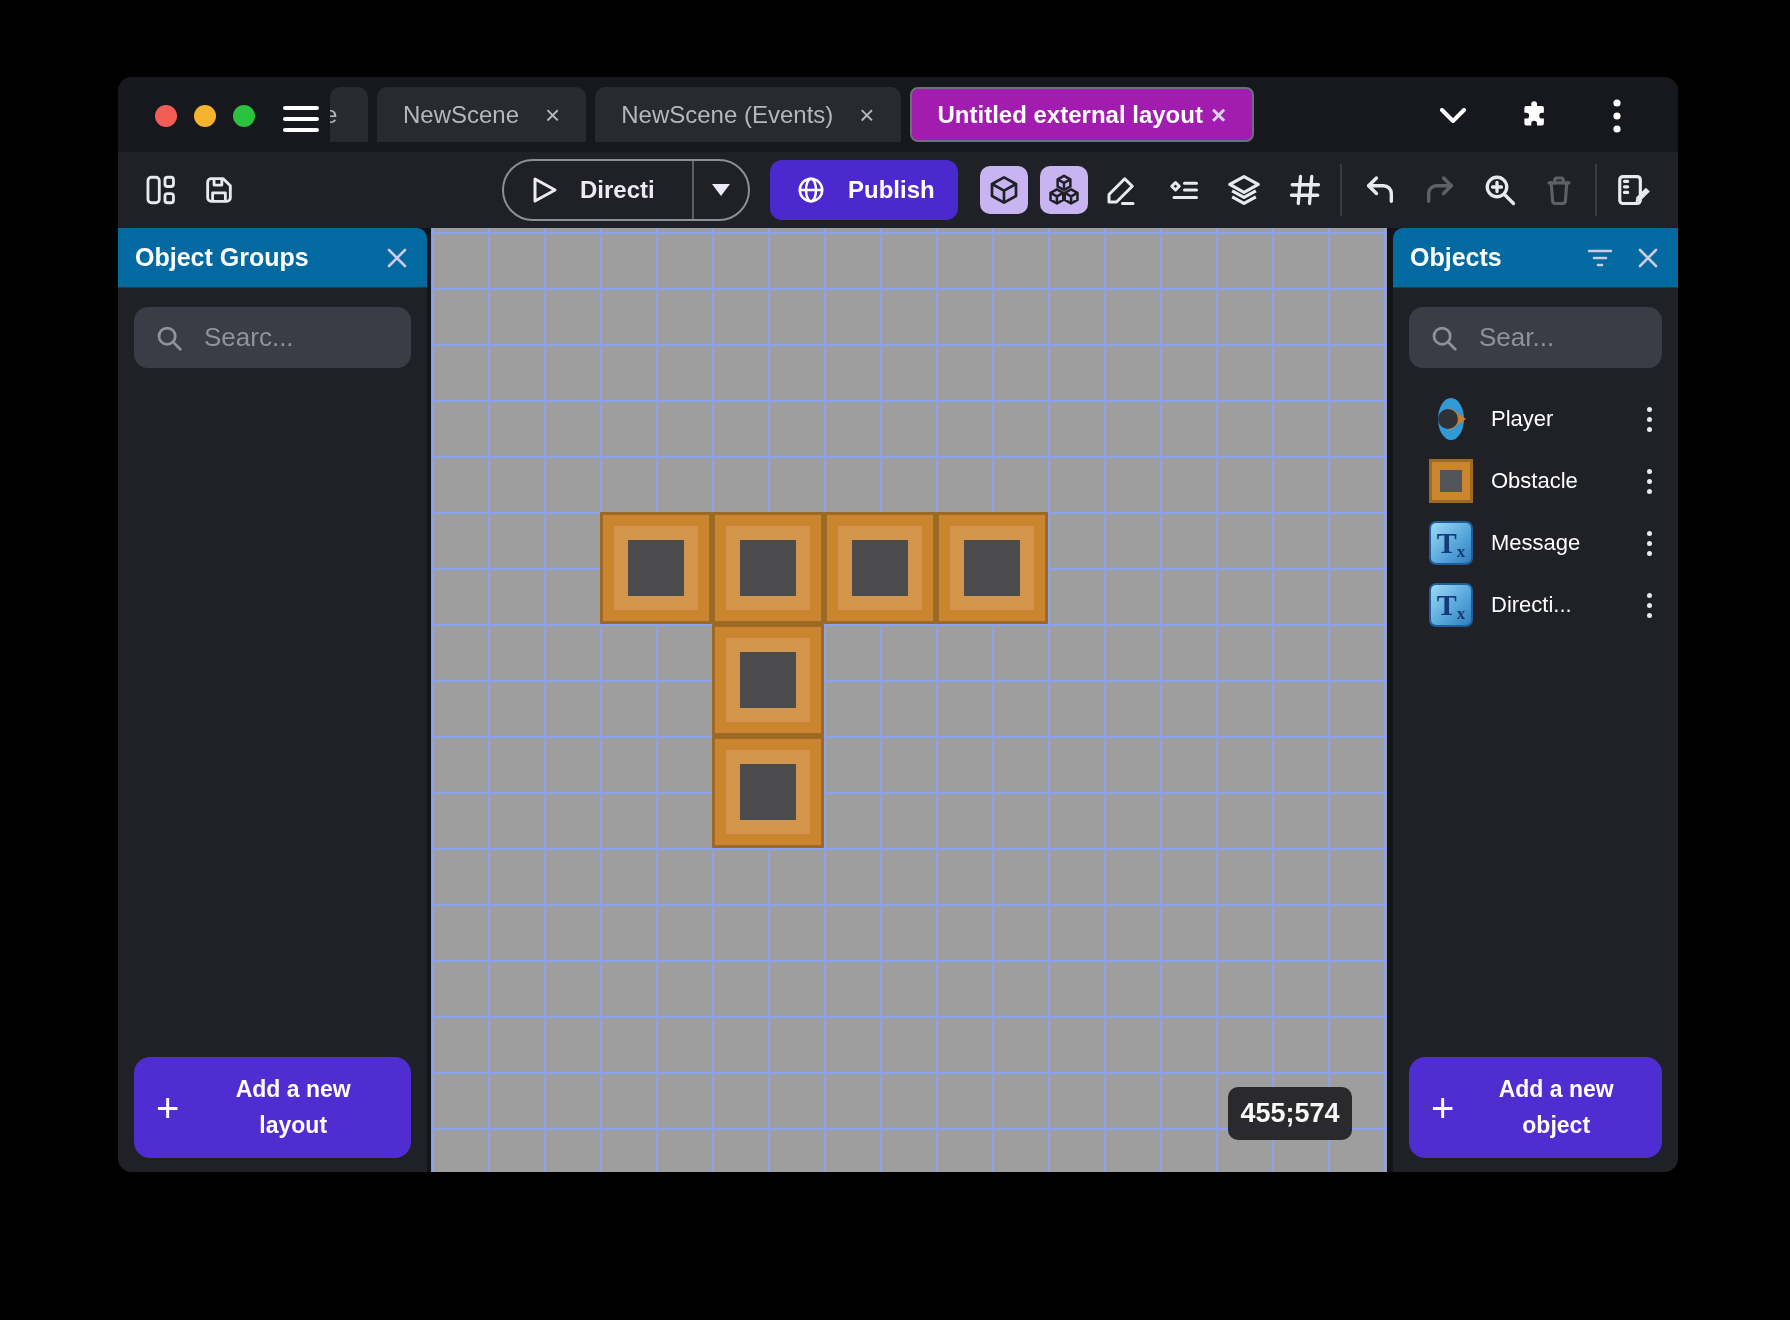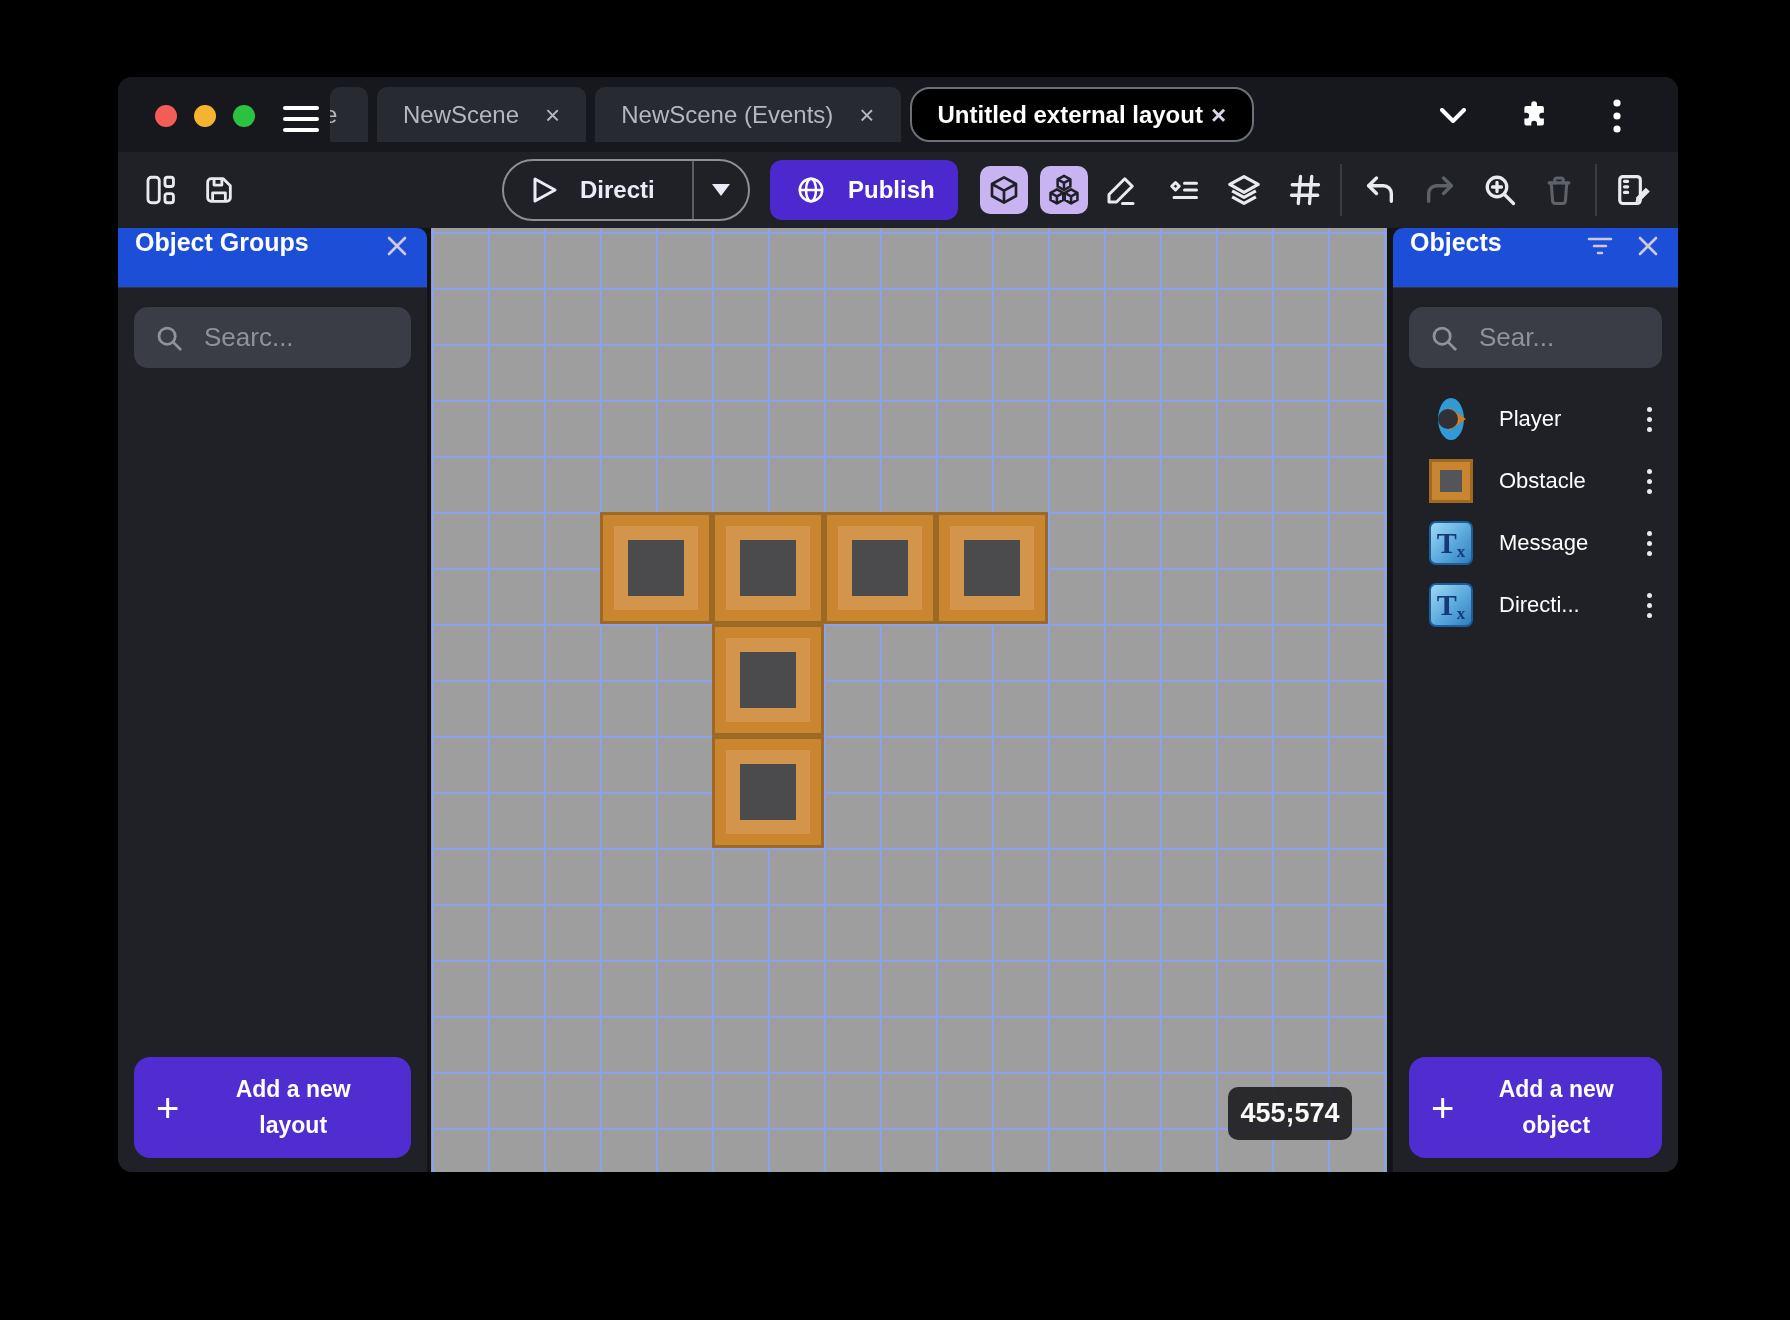--- a/index.html
+++ b/index.html
@@ -16,21 +16,21 @@
   .lights{position:absolute;left:37px;top:28px;display:flex;gap:17px;}
   .light{width:22px;height:22px;border-radius:50%;}
   .light.red{background:#f25e55;} .light.yellow{background:#f5b32f;} .light.green{background:#2bc23f;}
   .hamburger{position:absolute;left:165px;top:29px;width:36px;height:26px;display:flex;flex-direction:column;justify-content:space-between;cursor:pointer;}
   .hamburger span{display:block;height:4px;border-radius:2px;background:#fff;}
   .tabstrip{position:absolute;left:212px;top:10px;height:55px;display:flex;align-items:stretch;gap:9px;}
   .tab{position:relative;display:flex;align-items:center;gap:26px;padding:0 26px;
     background:#282a31;border-radius:10px 10px 0 0;color:#b5b7bd;font-size:24px;cursor:pointer;white-space:nowrap;}
   .tab.partial{width:38px;padding:0;overflow:hidden;justify-content:flex-start;border-radius:10px 10px 0 0;}
   .tab.partial .tab-label{margin-left:-6px;}
-  .tab.active{background:#000000;border:2px solid #6e7079;border-radius:20px;color:#ffffff;font-weight:700;gap:8px;}
+  .tab.active{background:#a21caf;border:2px solid #6e7079;border-radius:8px;color:#ffffff;font-weight:700;gap:8px;}
   .tab-close{font-size:26px;line-height:1;color:#b6b8bf;cursor:pointer;}
   .tab.active .tab-close{color:#d9d5e8;}
   .header-right{position:absolute;right:44px;top:22px;display:flex;align-items:center;gap:48px;}
   .hr-btn{width:34px;height:34px;display:flex;align-items:center;justify-content:center;cursor:pointer;color:#fff;}
 
   
   .toolbar{position:absolute;left:0;top:75px;width:100%;height:76px;background:#1f2127;}
   .tb{position:absolute;top:0;height:76px;display:flex;align-items:center;color:#e9eaee;}
   .tbtn{display:flex;align-items:center;justify-content:center;cursor:pointer;}
   .dim{color:#5f6169;}
@@ -43,34 +43,34 @@
     display:flex;align-items:center;gap:22px;padding-left:26px;color:#fff;font-size:24px;font-weight:700;cursor:pointer;}
   .chip{position:absolute;top:14px;width:48px;height:48px;background:#c8b4f0;border-radius:10px;
     display:flex;align-items:center;justify-content:center;color:#1f2127;cursor:pointer;}
   .vsep{position:absolute;top:12px;width:2px;height:52px;background:#3a3c44;}
 
   
   .content{position:absolute;left:0;top:151px;width:100%;height:944px;background:#131418;}
   .panel{position:absolute;top:0;height:944px;background:#1f2127;}
   .panel.left{left:0;width:309px;border-radius:0 10px 0 0;}
   .panel.right{left:1275px;width:285px;border-radius:10px 0 0 0;}
-  .panel-header{position:relative;height:60px;display:flex;background:#1d4ed8;border-bottom:1px solid #33353d;border-radius:inherit;}
+  .panel-header{position:relative;height:60px;display:flex;align-items:center;background:#0369a1;border-bottom:1px solid #33353d;border-radius:inherit;}
   .panel-title{margin-left:17px;font-size:25px;font-weight:700;color:#fff;flex:1;}
   .icon-btn{width:36px;height:36px;display:flex;align-items:center;justify-content:center;cursor:pointer;color:#cfc9e6;}
   .panel-header .icon-btn{margin-right:12px;}
   .searchwrap{position:absolute;left:16px;right:16px;top:79px;height:61px;background:#3a3d45;border-radius:14px;
     display:flex;align-items:center;gap:18px;padding:0 16px 0 20px;}
   .searchwrap input{flex:1;min-width:0;background:transparent;border:none;outline:none;color:#dfe1e6;font-size:26px;font-family:inherit;}
   .searchwrap input::placeholder{color:#8f929a;}
   .add-btn{position:absolute;left:16px;right:16px;bottom:14px;height:101px;background:#4f2dd1;border-radius:16px;
     display:flex;align-items:center;gap:20px;padding:0 10px 0 22px;cursor:pointer;}
   .add-plus{color:#fff;font-size:40px;font-weight:400;line-height:1;}
   .add-label{flex:1;text-align:center;color:#fff;font-size:23px;font-weight:700;line-height:1.55;padding-right:14px;}
   .obj-list{position:absolute;left:0;right:0;top:160px;}
-  .obj-row{height:62px;display:flex;align-items:center;padding:0 14px 0 34px;gap:24px;cursor:pointer;}
+  .obj-row{height:62px;display:flex;align-items:center;padding:0 14px 0 34px;gap:16px;cursor:pointer;}
   .obj-ic{width:48px;height:48px;flex:0 0 48px;display:flex;align-items:center;justify-content:center;}
   .obj-label{flex:1;color:#fff;font-size:22px;}
   .kebab{width:30px;height:40px;display:flex;flex-direction:column;align-items:center;justify-content:center;gap:5px;cursor:pointer;}
   .kebab i{width:5px;height:5px;border-radius:50%;background:#e8e9ec;}
 
   
   .tile-ic{width:44px;height:44px;background:#c9862f;border:3px solid #9e6a22;position:relative;}
   .tile-ic::after{content:"";position:absolute;inset:8px;background:#53555a;}
   .tx-ic{width:44px;height:44px;border-radius:7px;border:2px solid #1d5d9c;
     background:linear-gradient(135deg,#9ddaf5 0%,#5aa8dc 55%,#2f7fc0 100%);

